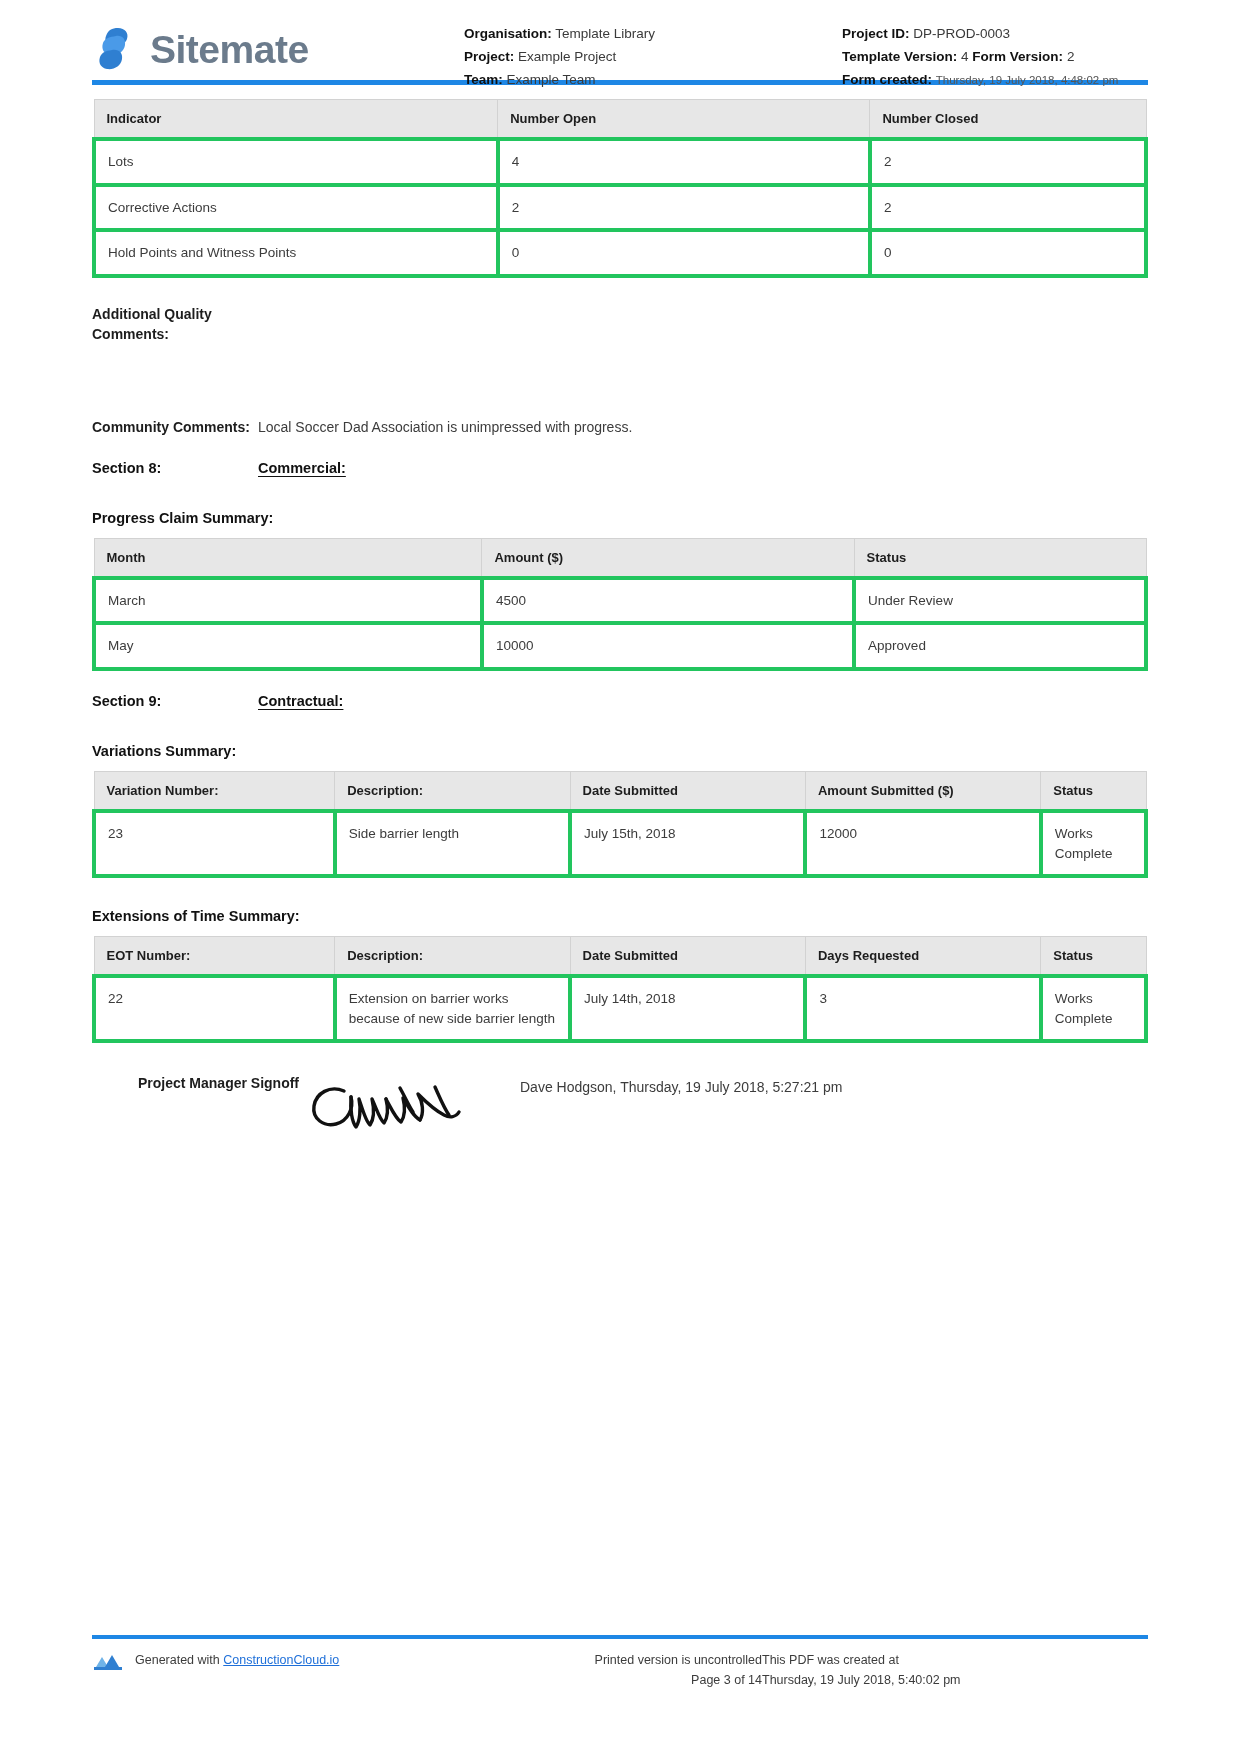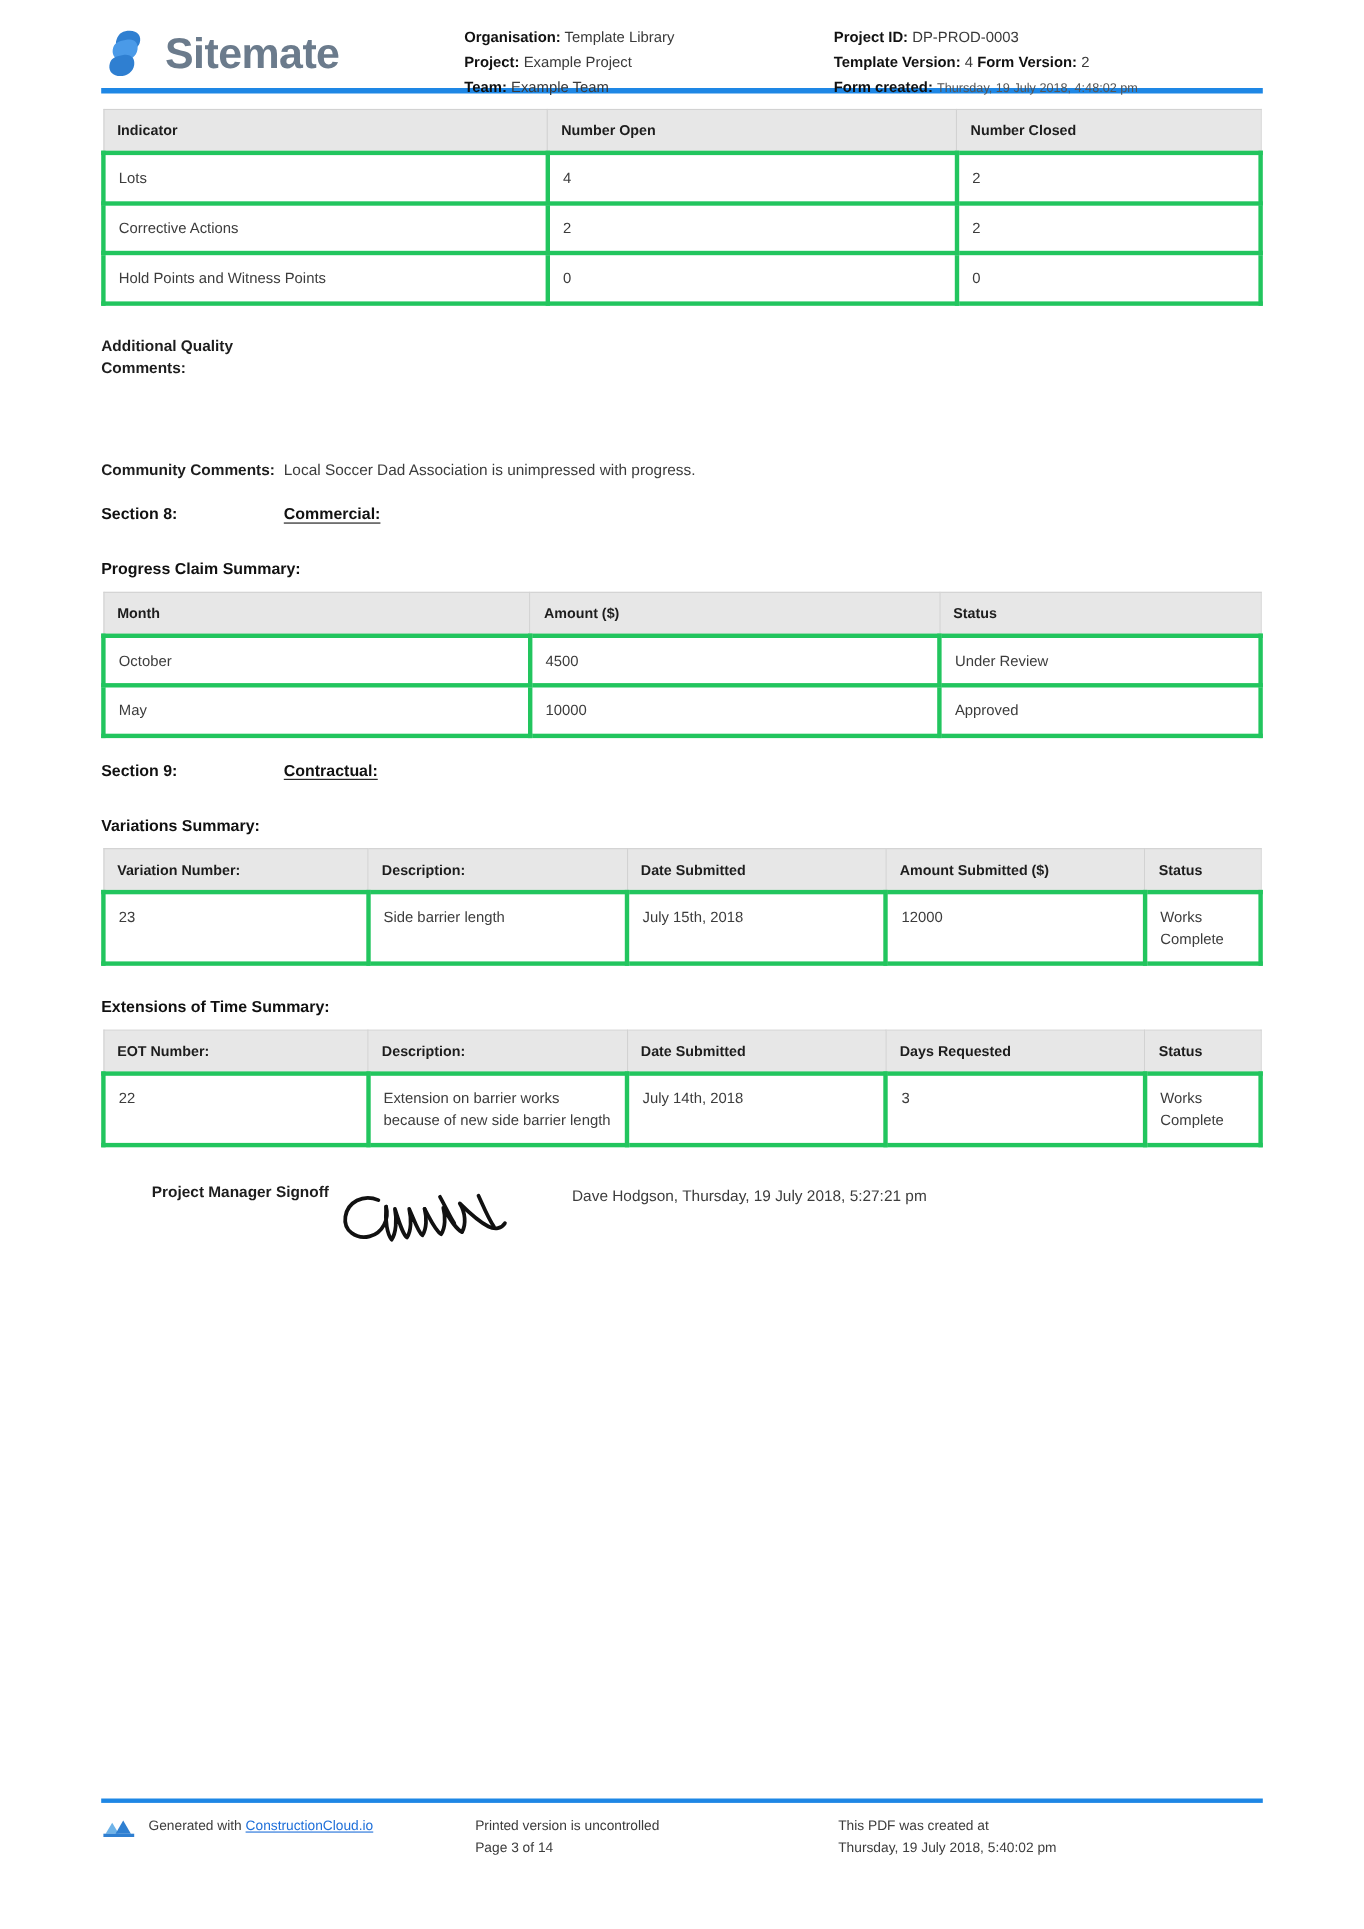--- a/index.html
+++ b/index.html
@@ -23,20 +23,21 @@
     padding: 0 92px;
   }
 
   
   .header {
     display: flex;
     align-items: flex-start;
     padding-top: 18px;
     height: 78px;
     box-sizing: border-box;
+    gap: 42px;
   }
   .brand {
     display: flex;
     align-items: center;
     width: 330px;
     flex: 0 0 330px;
     padding-top: 6px;
   }
   .brand-mark {
     width: 46px;
@@ -188,21 +189,21 @@
     background: #1e87e5;
     margin-bottom: 12px;
   }
   .footer-cols {
     display: flex;
     font-size: 12.5px;
     color: #3c3c3c;
     line-height: 1.55;
   }
   .fc1 { flex: 0 0 340px; display: flex; align-items: flex-start; }
-  .fc2 { flex: 0 0 330px; }
+  .fc2 { flex: 0 0 330px; text-align: right; }
   .fc3 { flex: 1 1 auto; }
   .cc-mark { width: 34px; height: 22px; margin-right: 9px; flex: 0 0 34px; }
   .cc-link {
     color: #1e6fd9;
     text-decoration: underline;
   }
 </style>
 </head>
 <body>
 
@@ -312,21 +313,21 @@
   <table class="grid t-claim" style="margin-top:12px">
     <thead>
       <tr>
         <th>Month</th>
         <th>Amount ($)</th>
         <th>Status</th>
       </tr>
     </thead>
     <tbody>
       <tr>
-        <td>October</td>
+        <td>March</td>
         <td>4500</td>
         <td>Under Review</td>
       </tr>
       <tr>
         <td>May</td>
         <td>10000</td>
         <td>Approved</td>
       </tr>
     </tbody>
   </table>

